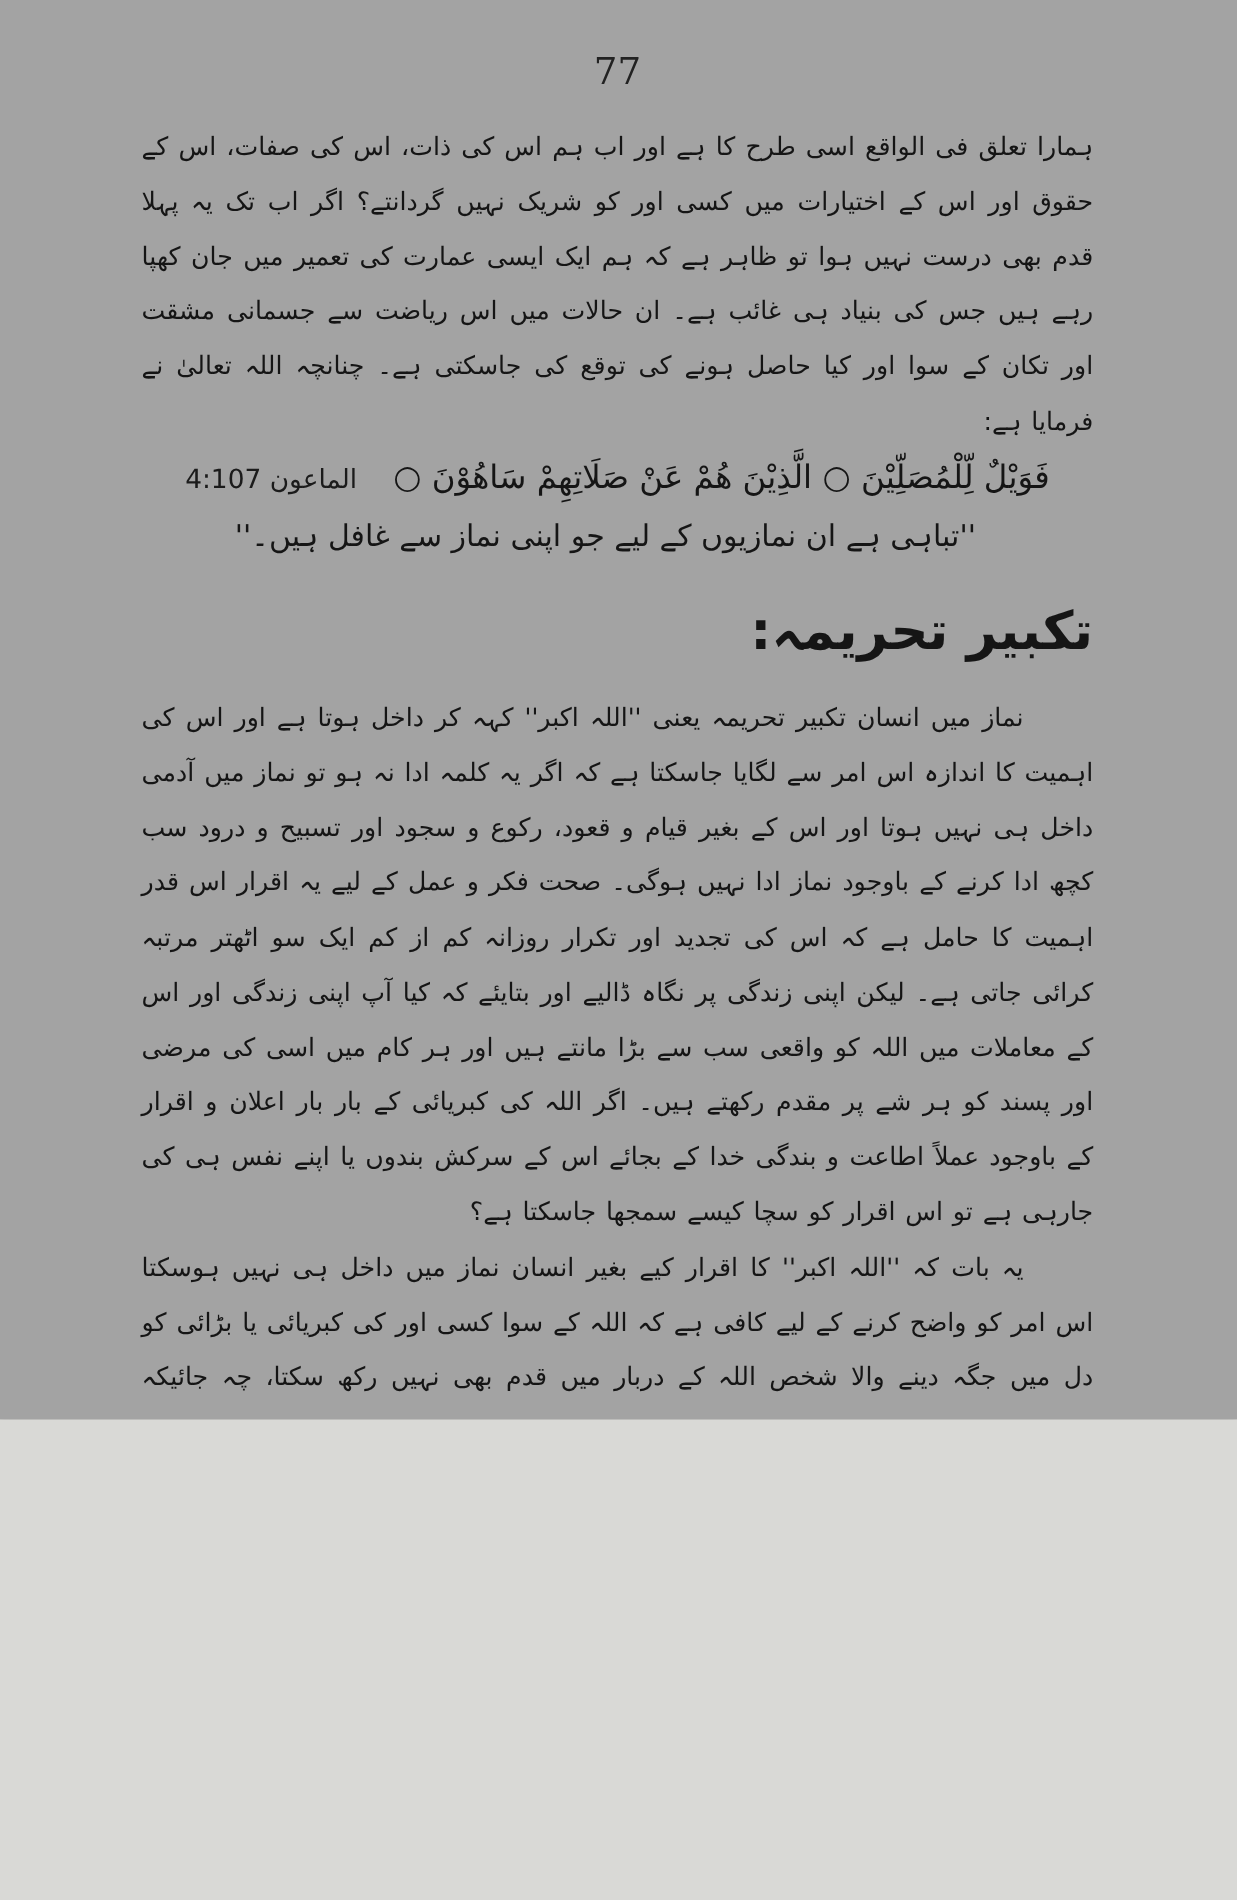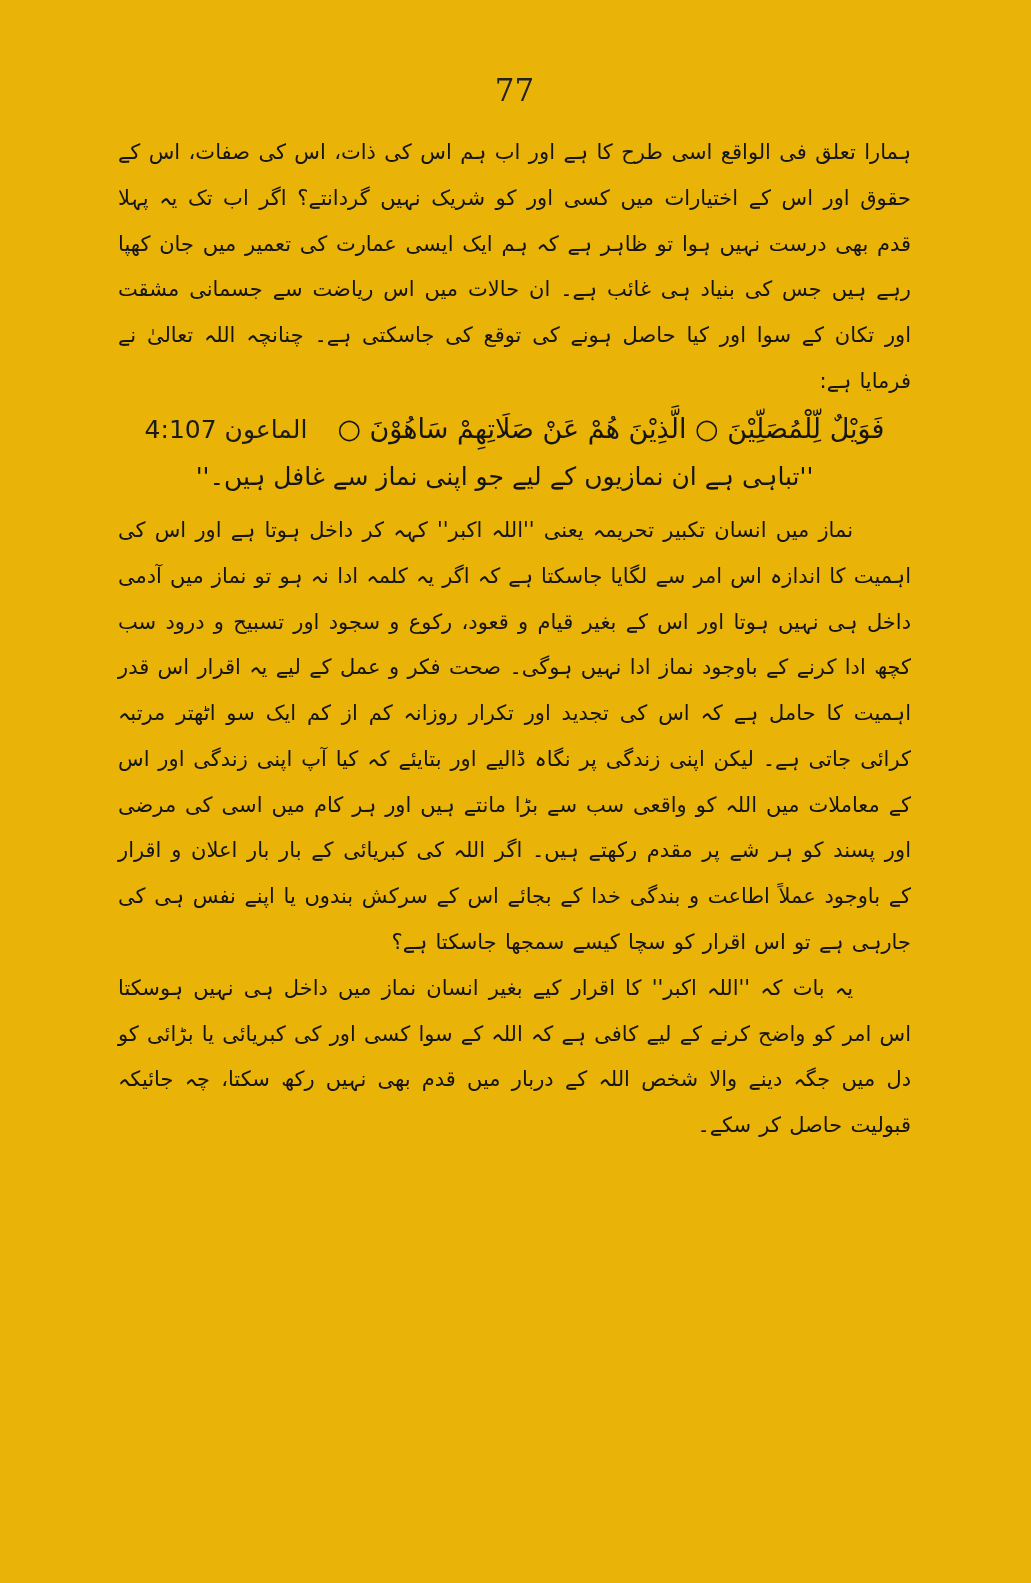--- a/index.html
+++ b/index.html
@@ -1,24 +1,24 @@
 <!DOCTYPE html>
 <html lang="ur" dir="rtl"><head>
 <meta charset="utf-8">
 <style>
   * { margin: 0; padding: 0; box-sizing: border-box; }
   html, body { background: #d9d9d6; }
   .page {
     width: 1031px;
-    height: 1583px;
+    height: 1183px;
     margin: 0 auto;
-    background: #eab308;
+    background: #a3a3a3;
     color: #151515;
     font-family: "DejaVu Sans", sans-serif;
-    padding: 72px 120px 50px 118px;
+    padding: 42px 120px 50px 118px;
     position: relative;
     overflow: hidden;
     box-shadow: 0 0 6px rgba(0,0,0,.25);
   }
   .page-number {
     text-align: center;
     font-family: "DejaVu Serif", serif;
     font-size: 31px;
     color: #222;
     margin-bottom: 22px;
@@ -40,21 +40,21 @@
     align-items: baseline;
     gap: 30px;
     margin: 8px 0 6px 0;
   }
   .verse-text {
     font-size: 27px;
     font-weight: normal;
     letter-spacing: 1px;
   }
   .verse-ref {
-    font-size: 25px;
+    font-size: 22px;
     color: #1b1b1b;
     white-space: nowrap;
   }
   .translation {
     font-size: 25px;
     line-height: 2.18;
     text-align: center;
     padding-right: 20px;
     margin-bottom: 4px;
   }
@@ -78,20 +78,21 @@
     <p class="para">ہمارا تعلق فی الواقع اسی طرح کا ہے اور اب ہم اس کی ذات، اس کی صفات، اس کے حقوق اور اس کے اختیارات میں کسی اور کو شریک نہیں گردانتے؟ اگر اب تک یہ پہلا قدم بھی درست نہیں ہوا تو ظاہر ہے کہ ہم ایک ایسی عمارت کی تعمیر میں جان کھپا رہے ہیں جس کی بنیاد ہی غائب ہے۔ ان حالات میں اس ریاضت سے جسمانی مشقت اور تکان کے سوا اور کیا حاصل ہونے کی توقع کی جاسکتی ہے۔ چنانچہ اللہ تعالیٰ نے فرمایا ہے:</p>
 
     <div class="verse-row">
       <span class="verse-text">فَوَيْلٌ لِّلْمُصَلِّيْنَ ○ الَّذِيْنَ هُمْ عَنْ صَلَاتِهِمْ سَاهُوْنَ ○</span>
       <span class="verse-ref">الماعون 4:107</span>
     </div>
 
     <p class="translation">''تباہی ہے ان نمازیوں کے لیے جو اپنی نماز سے غافل ہیں۔''</p>
 
 
+    <h2 class="section-heading">تکبیر تحریمہ:</h2>
 
     <p class="para indent">نماز میں انسان تکبیر تحریمہ یعنی ''اللہ اکبر'' کہہ کر داخل ہوتا ہے اور اس کی اہمیت کا اندازہ اس امر سے لگایا جاسکتا ہے کہ اگر یہ کلمہ ادا نہ ہو تو نماز میں آدمی داخل ہی نہیں ہوتا اور اس کے بغیر قیام و قعود، رکوع و سجود اور تسبیح و درود سب کچھ ادا کرنے کے باوجود نماز ادا نہیں ہوگی۔ صحت فکر و عمل کے لیے یہ اقرار اس قدر اہمیت کا حامل ہے کہ اس کی تجدید اور تکرار روزانہ کم از کم ایک سو اٹھتر مرتبہ کرائی جاتی ہے۔ لیکن اپنی زندگی پر نگاہ ڈالیے اور بتایئے کہ کیا آپ اپنی زندگی اور اس کے معاملات میں اللہ کو واقعی سب سے بڑا مانتے ہیں اور ہر کام میں اسی کی مرضی اور پسند کو ہر شے پر مقدم رکھتے ہیں۔ اگر اللہ کی کبریائی کے بار بار اعلان و اقرار کے باوجود عملاً اطاعت و بندگی خدا کے بجائے اس کے سرکش بندوں یا اپنے نفس ہی کی جارہی ہے تو اس اقرار کو سچا کیسے سمجھا جاسکتا ہے؟</p>
 
     <p class="para indent">یہ بات کہ ''اللہ اکبر'' کا اقرار کیے بغیر انسان نماز میں داخل ہی نہیں ہوسکتا اس امر کو واضح کرنے کے لیے کافی ہے کہ اللہ کے سوا کسی اور کی کبریائی یا بڑائی کو دل میں جگہ دینے والا شخص اللہ کے دربار میں قدم بھی نہیں رکھ سکتا، چہ جائیکہ قبولیت حاصل کر سکے۔</p>
 
   </div>
 
 </div>
 
 </body></html>

